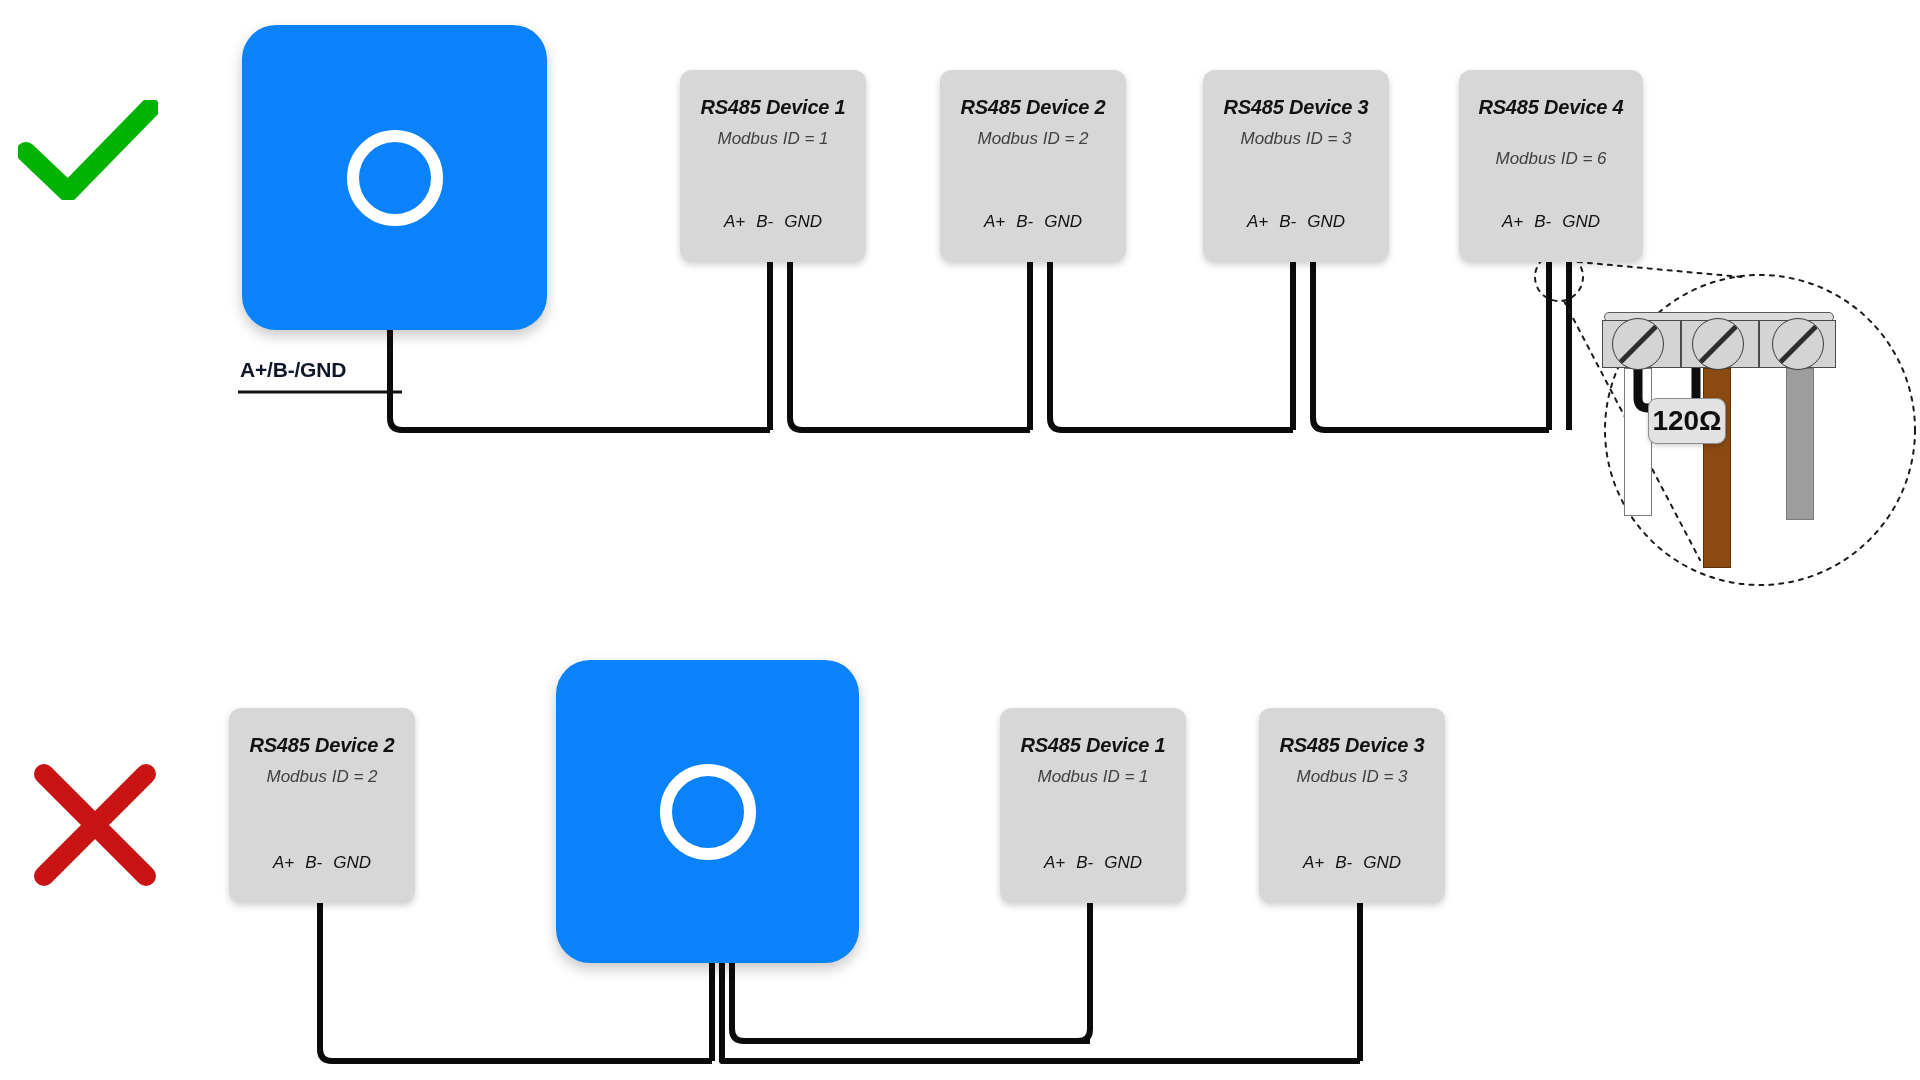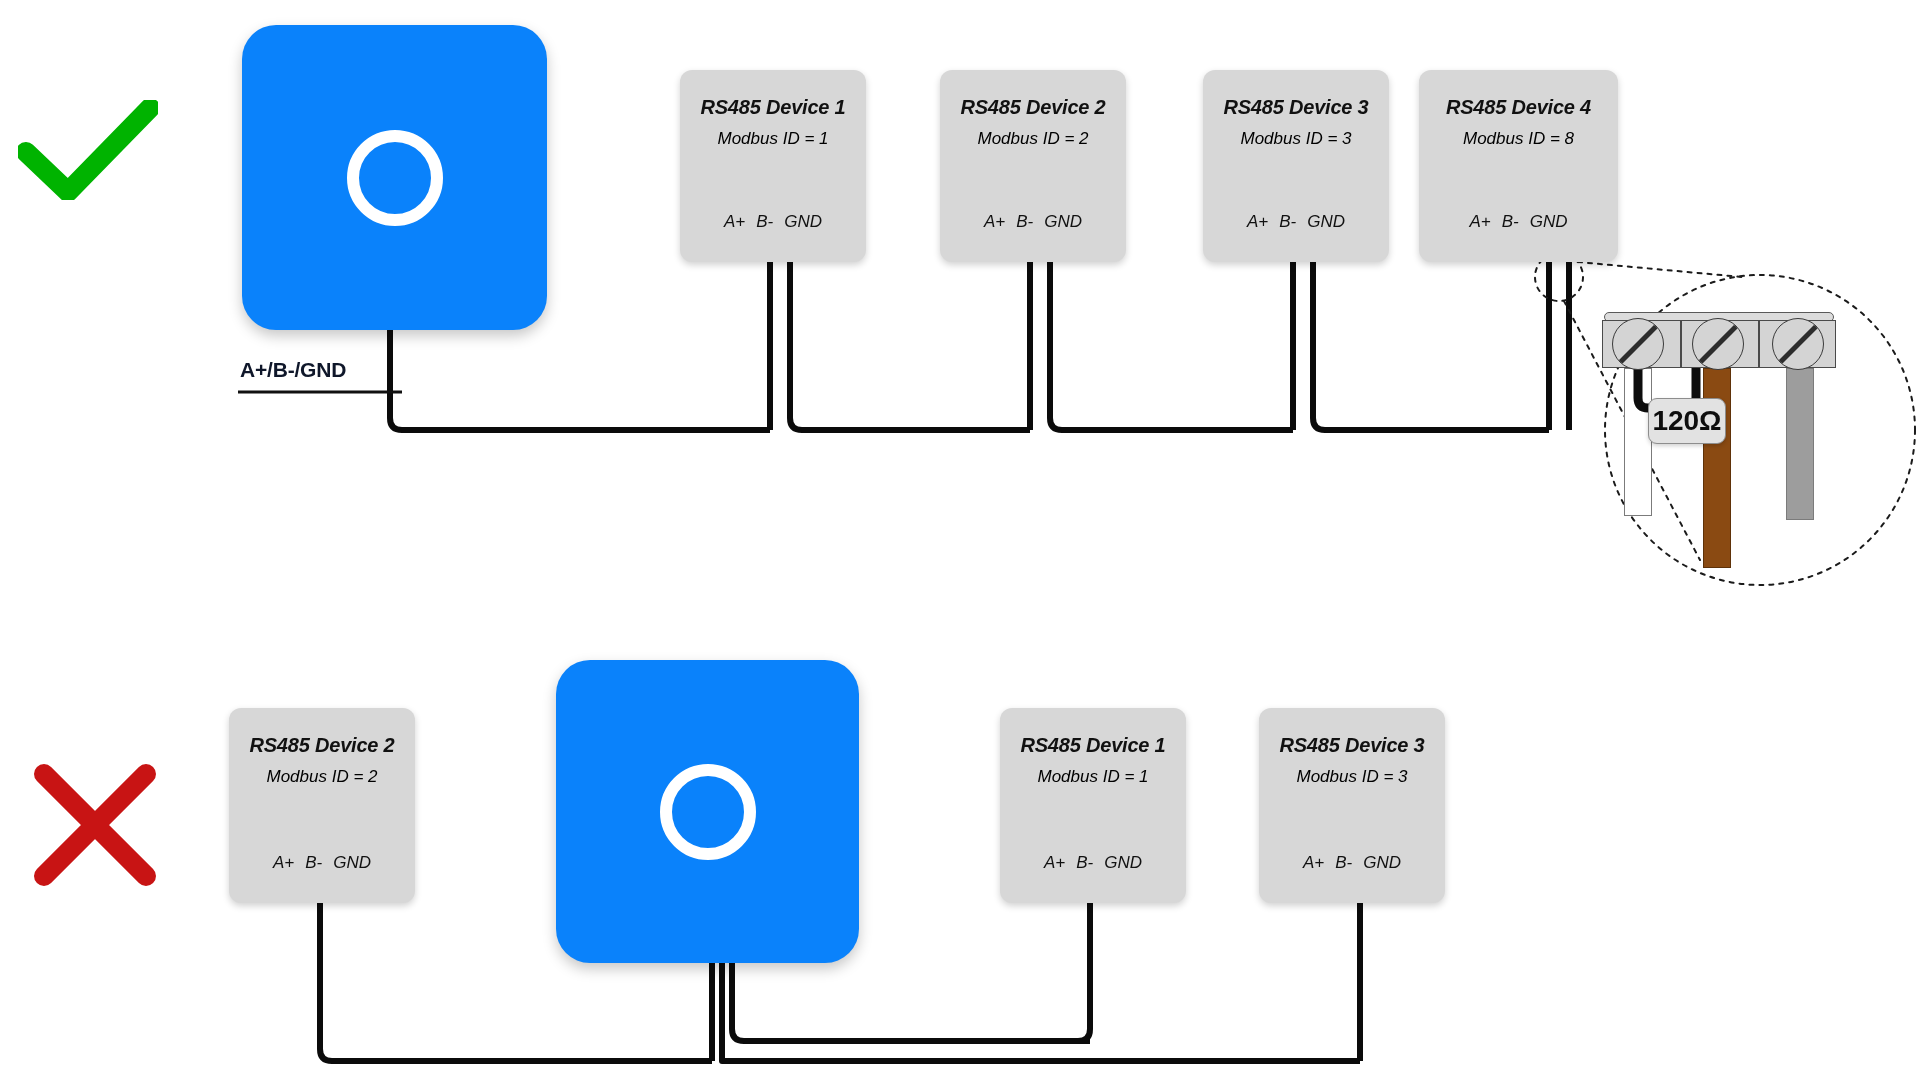--- a/index.html
+++ b/index.html
@@ -78,21 +78,21 @@
     font-style: italic;
   }
   .device-title {
     font-weight: bold;
     color: #111111;
     text-align: center;
     white-space: nowrap;
     letter-spacing: -0.2px;
   }
   .device-sub {
-    color: #000000;
+    color: #404040;
     text-align: center;
     white-space: nowrap;
   }
   .device-terminals {
     position: absolute;
     left: 0;
     width: 100%;
     display: flex;
     justify-content: center;
     color: #111111;
@@ -234,23 +234,23 @@
   <div class="device" style="left:1203px; top:70px; width:186px; height:192px;">
     <div class="device-title" style="font-size:20px; margin-top:26px;">RS485 Device 3</div>
     <div class="device-sub" style="font-size:17px; margin-top:10px;">Modbus ID = 3</div>
     <div class="device-terminals" style="bottom:30px; font-size:17px; gap:11px;">
       <span>A+</span>
       <span>B-</span>
       <span>GND</span>
     </div>
   </div>
 
-  <div class="device" style="left:1419px; top:70px; width:199px; height:192px;">
+  <div class="device" style="left:1459px; top:70px; width:184px; height:192px;gap:20px;">
     <div class="device-title" style="font-size:20px; margin-top:26px;">RS485 Device 4</div>
-    <div class="device-sub" style="font-size:17px; margin-top:10px;">Modbus ID = 8</div>
+    <div class="device-sub" style="font-size:17px; margin-top:10px;">Modbus ID = 6</div>
     <div class="device-terminals" style="bottom:30px; font-size:17px; gap:11px;">
       <span>A+</span>
       <span>B-</span>
       <span>GND</span>
     </div>
   </div>
 
   <div class="callout" style="left:1600px; top:270px; width:320px; height:400px;">
 
     <div class="tb-wire" style="left:24px; top:98px; width:28px; height:148px; background:#ffffff; border:1.4px solid #7b7b7b;"></div>

